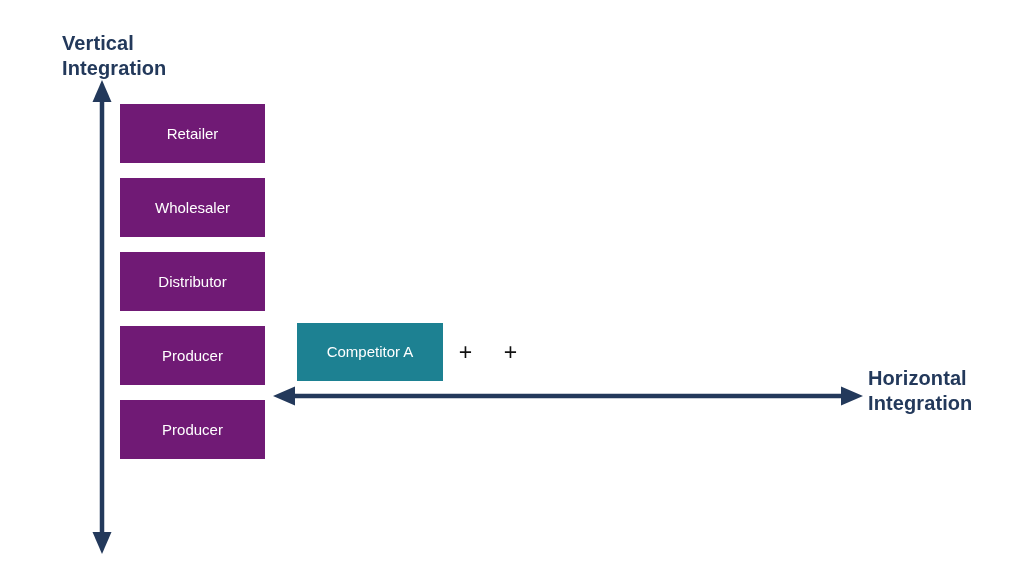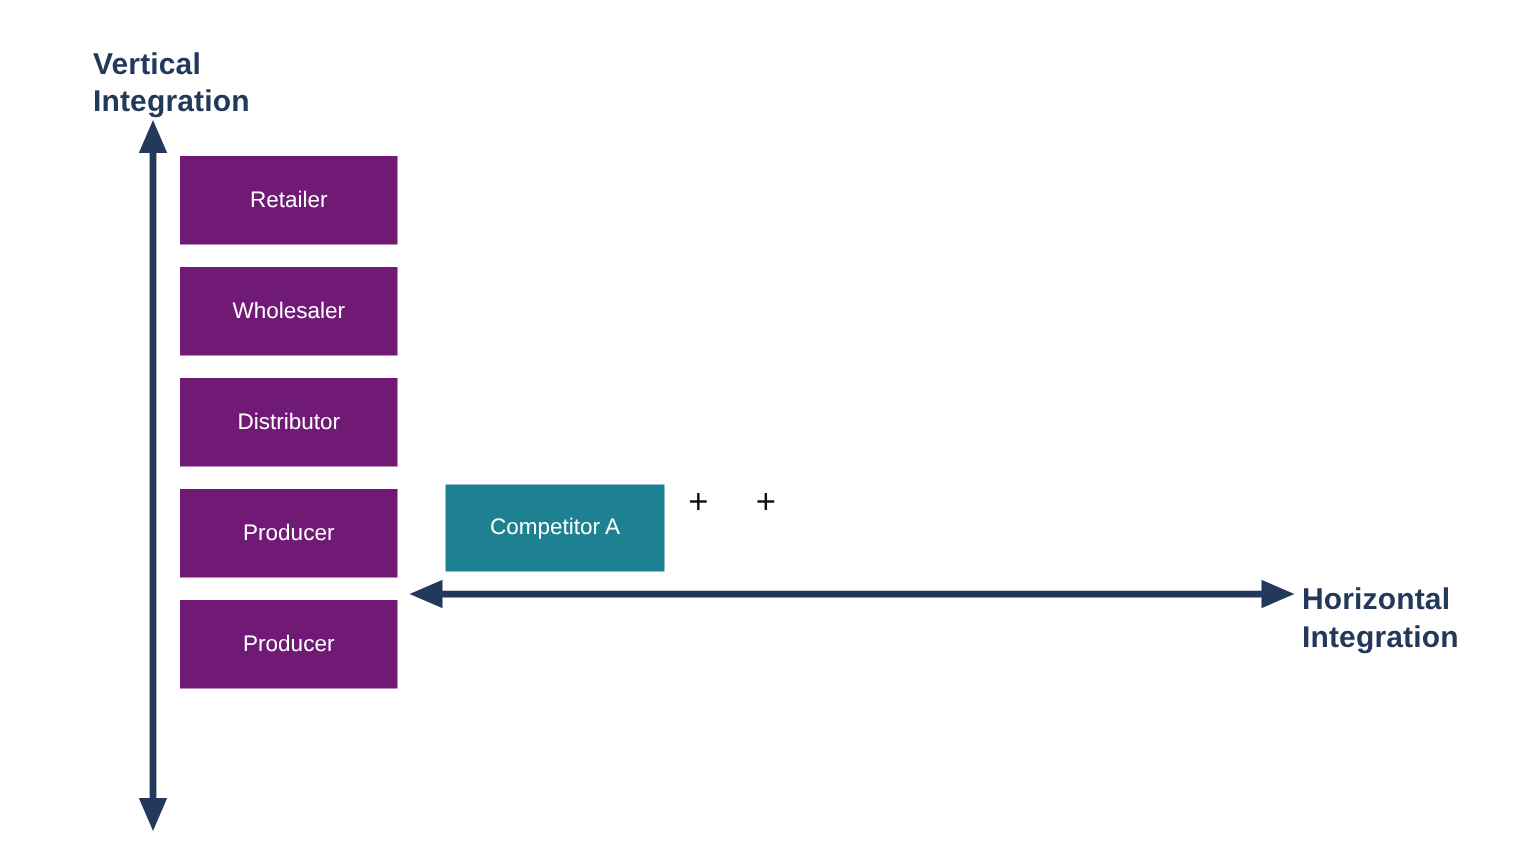--- a/index.html
+++ b/index.html
@@ -30,21 +30,21 @@
     white-space: pre-line;
   }
   #vertical-axis-label {
     left: 62px;
     top: 31px;
     text-align: left;
     width: 112px;
   }
   #horizontal-axis-label {
     left: 868px;
-    top: 388px;
+    top: 366px;
     text-align: left;
     width: 150px;
   }
 
   
   .axis-arrow {
     position: absolute;
   }
   #vertical-axis {
     left: 84px;
@@ -84,20 +84,21 @@
     text-align: center;
   }
 
   
   #competitor-row {
     position: absolute;
     left: 297px;
     top: 323px;
     height: 58px;
     display: flex;
+    align-items: center;
   }
   .competitor-box {
     width: 146px;
     height: 58px;
     background: #1D8192;
     display: flex;
     align-items: center;
     justify-content: center;
     box-sizing: border-box;
   }

